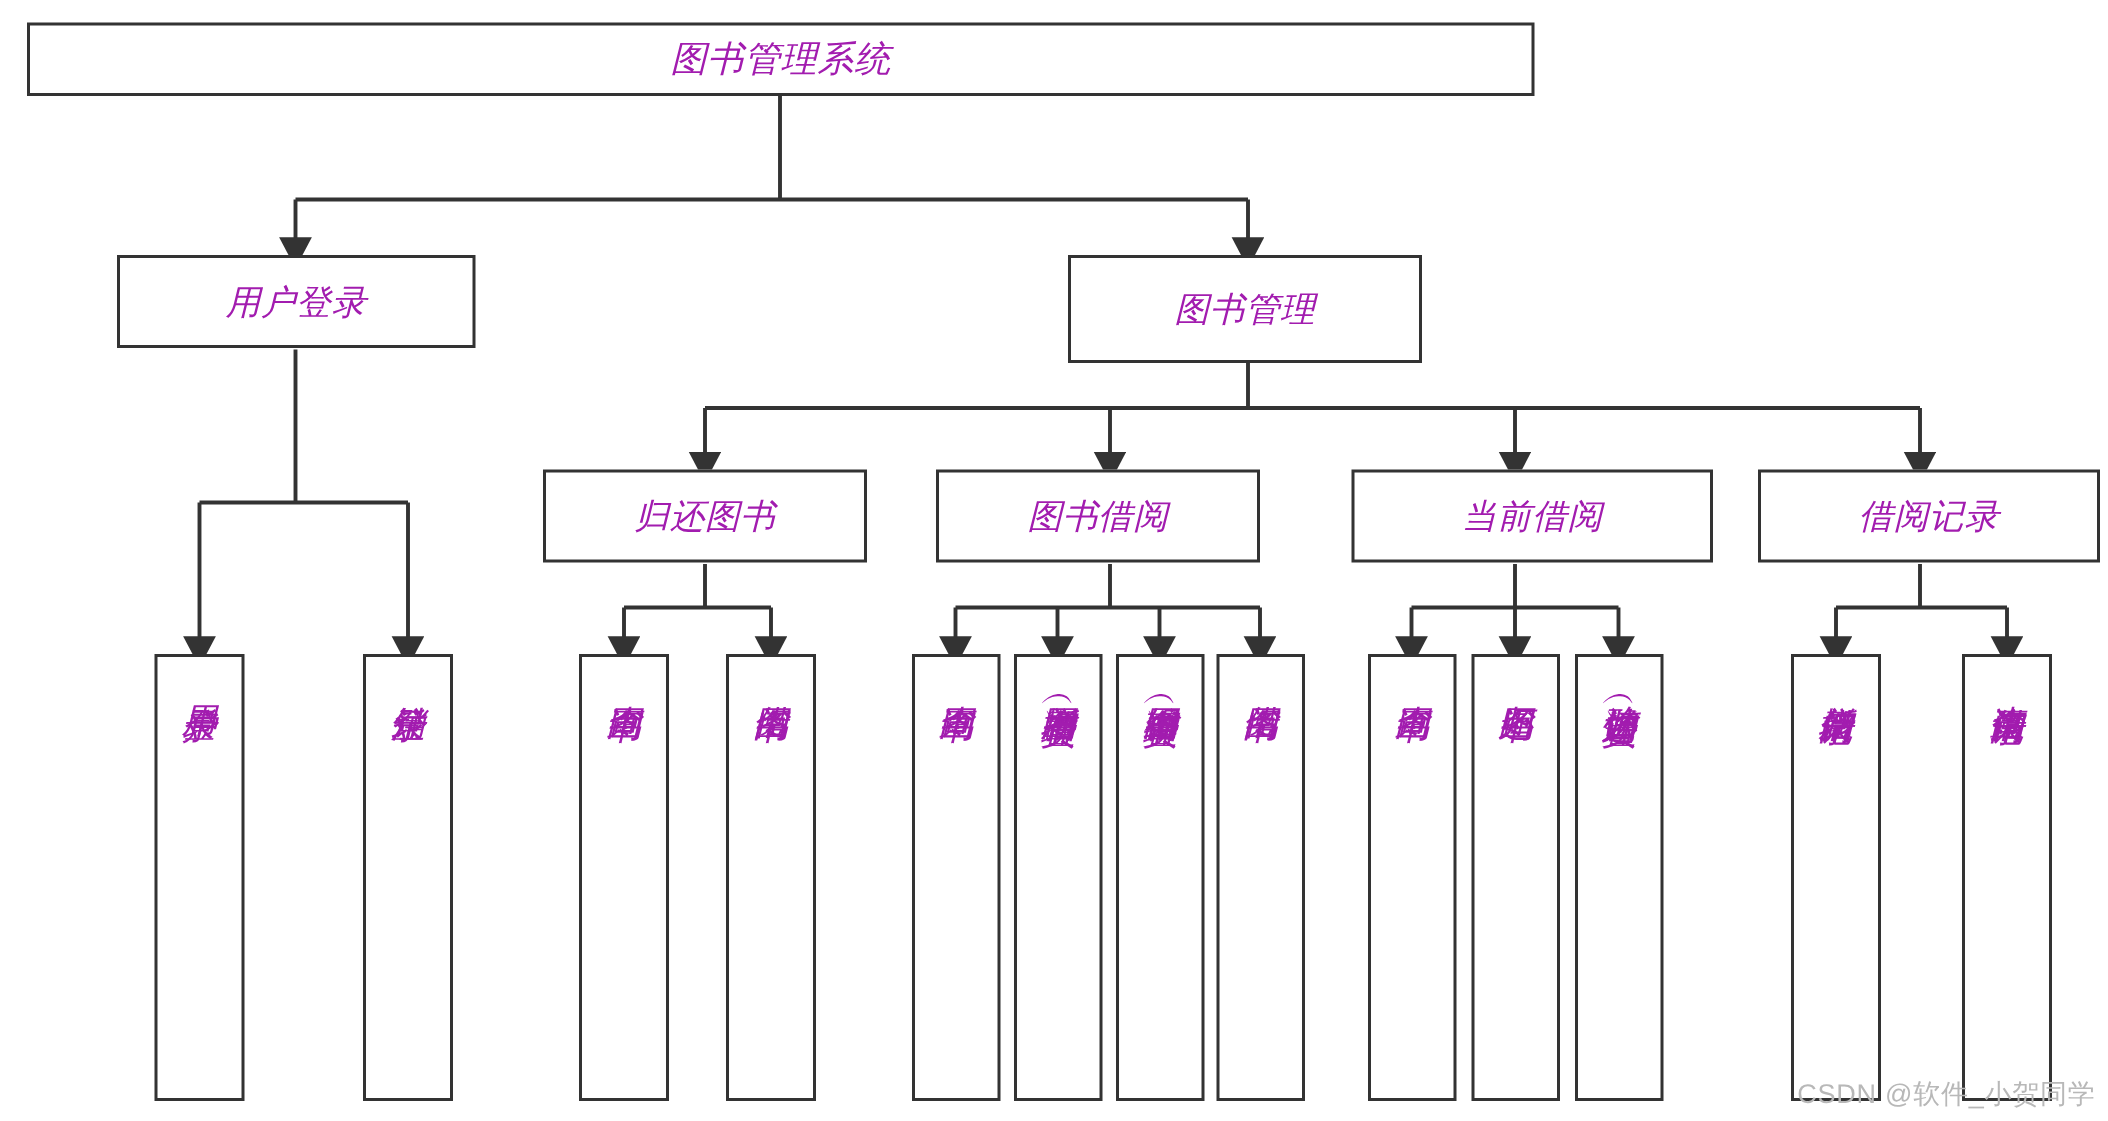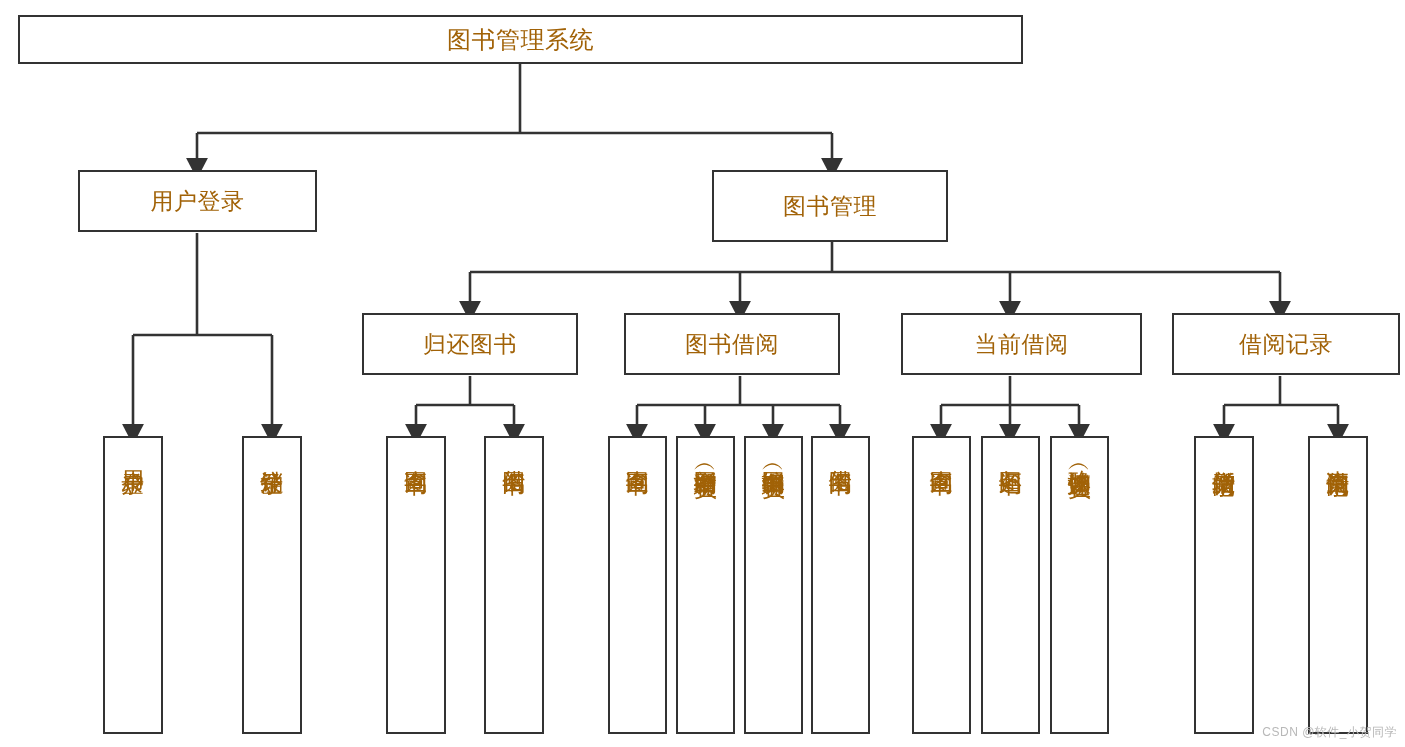--- a/index.html
+++ b/index.html
@@ -30,25 +30,26 @@
     position: absolute;
     box-sizing: border-box;
     background: #ffffff;
     border: 2px solid #333333;
     display: flex;
     align-items: center;
     justify-content: center;
     z-index: 2;
   }
   .node-label {
-    color: #a16207;
+    color: #a21caf;
     text-align: left;
     line-height: 1.22;
     letter-spacing: 0.5px;
     white-space: nowrap;
+    font-style: italic;
   }
   .node.horizontal .node-label {
     font-size: 23px;
   }
   .node.root .node-label {
     font-size: 24px;
   }
   .node.vertical {
     align-items: flex-start;
     justify-content: center;
@@ -63,21 +64,21 @@
     white-space: normal;
     max-height: 272px;
   }
   .node.vertical.long-label .node-label {
     max-height: 282px;
   }
   #watermark {
     position: absolute;
     right: 8px;
     bottom: 6px;
-    font-size: 12px;
+    font-size: 18px;
     color: #b8b8b8;
     letter-spacing: 0.5px;
     z-index: 5;
     white-space: nowrap;
   }
 </style>
 </head>
 <body>
 
 <div id="diagram-root">

